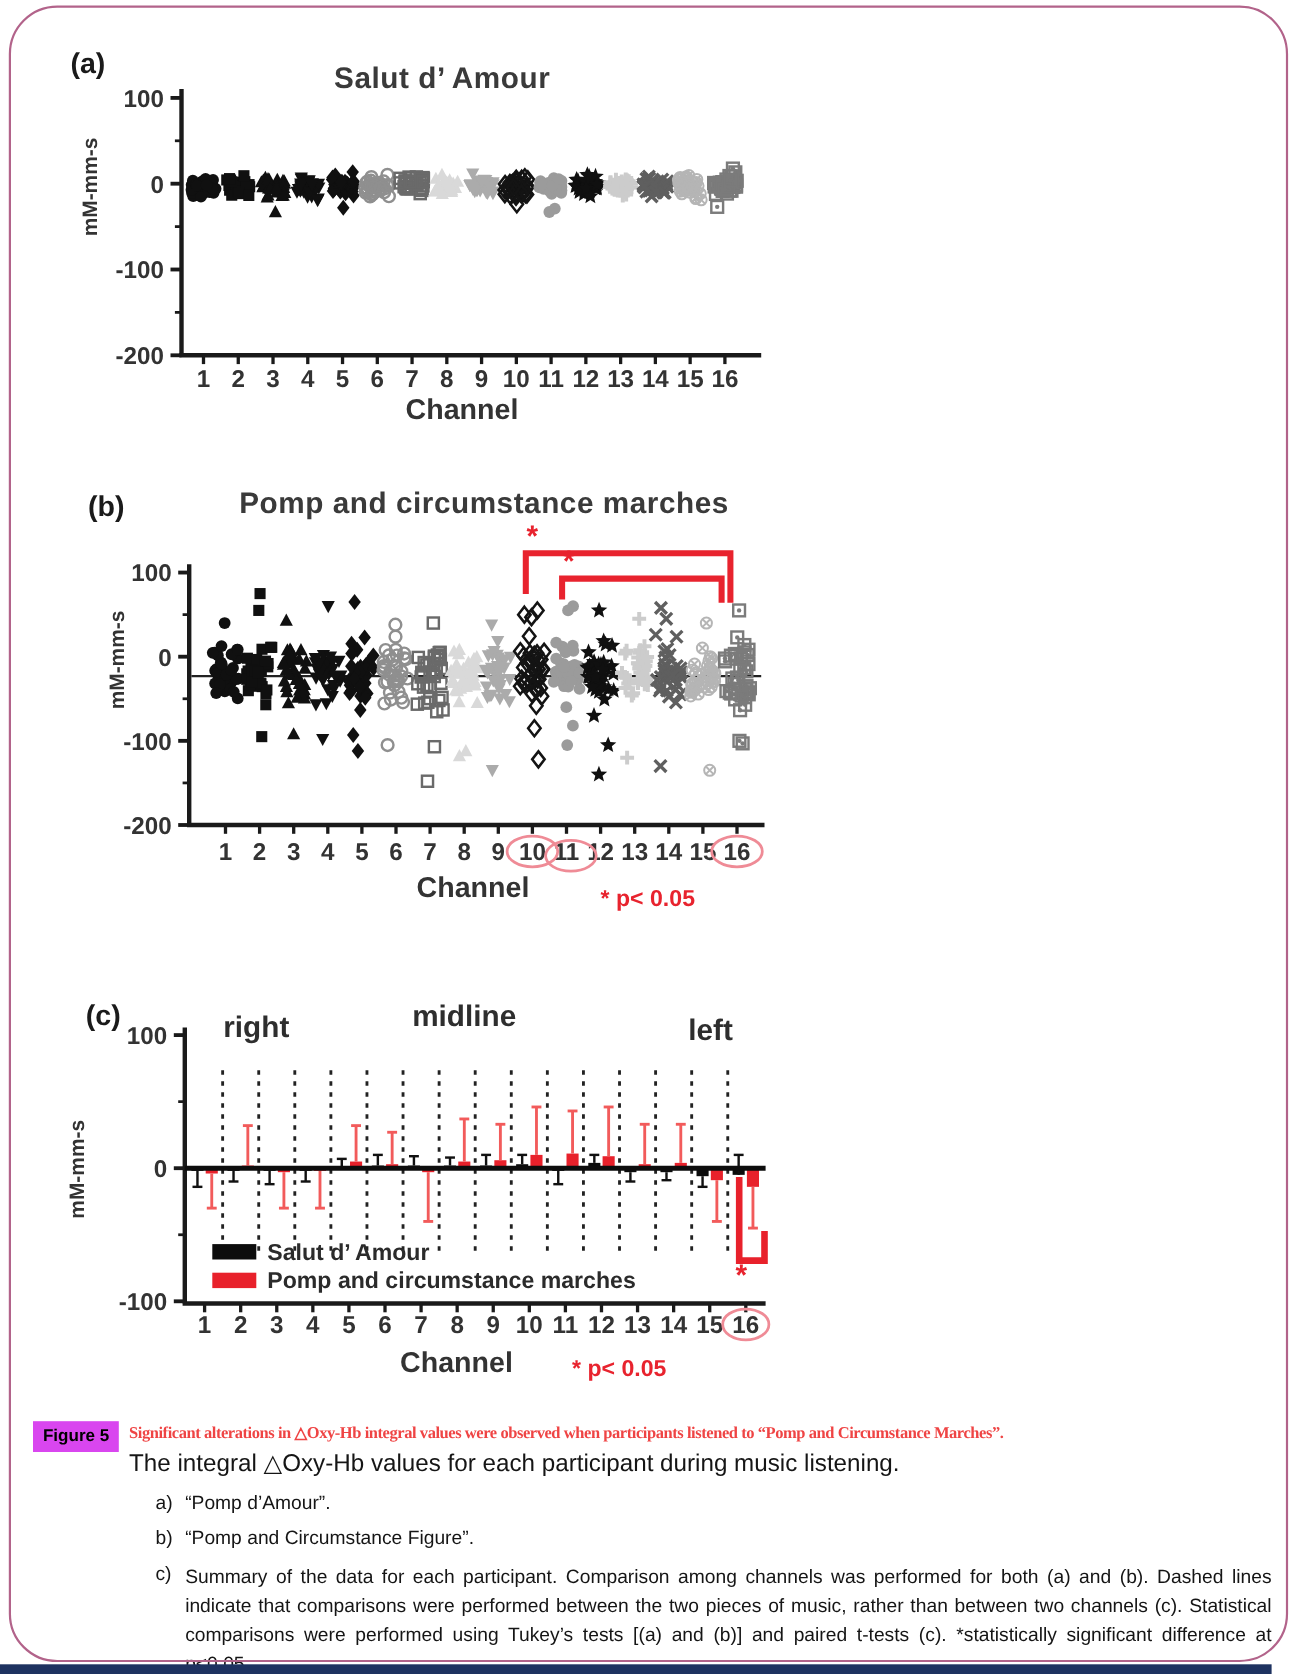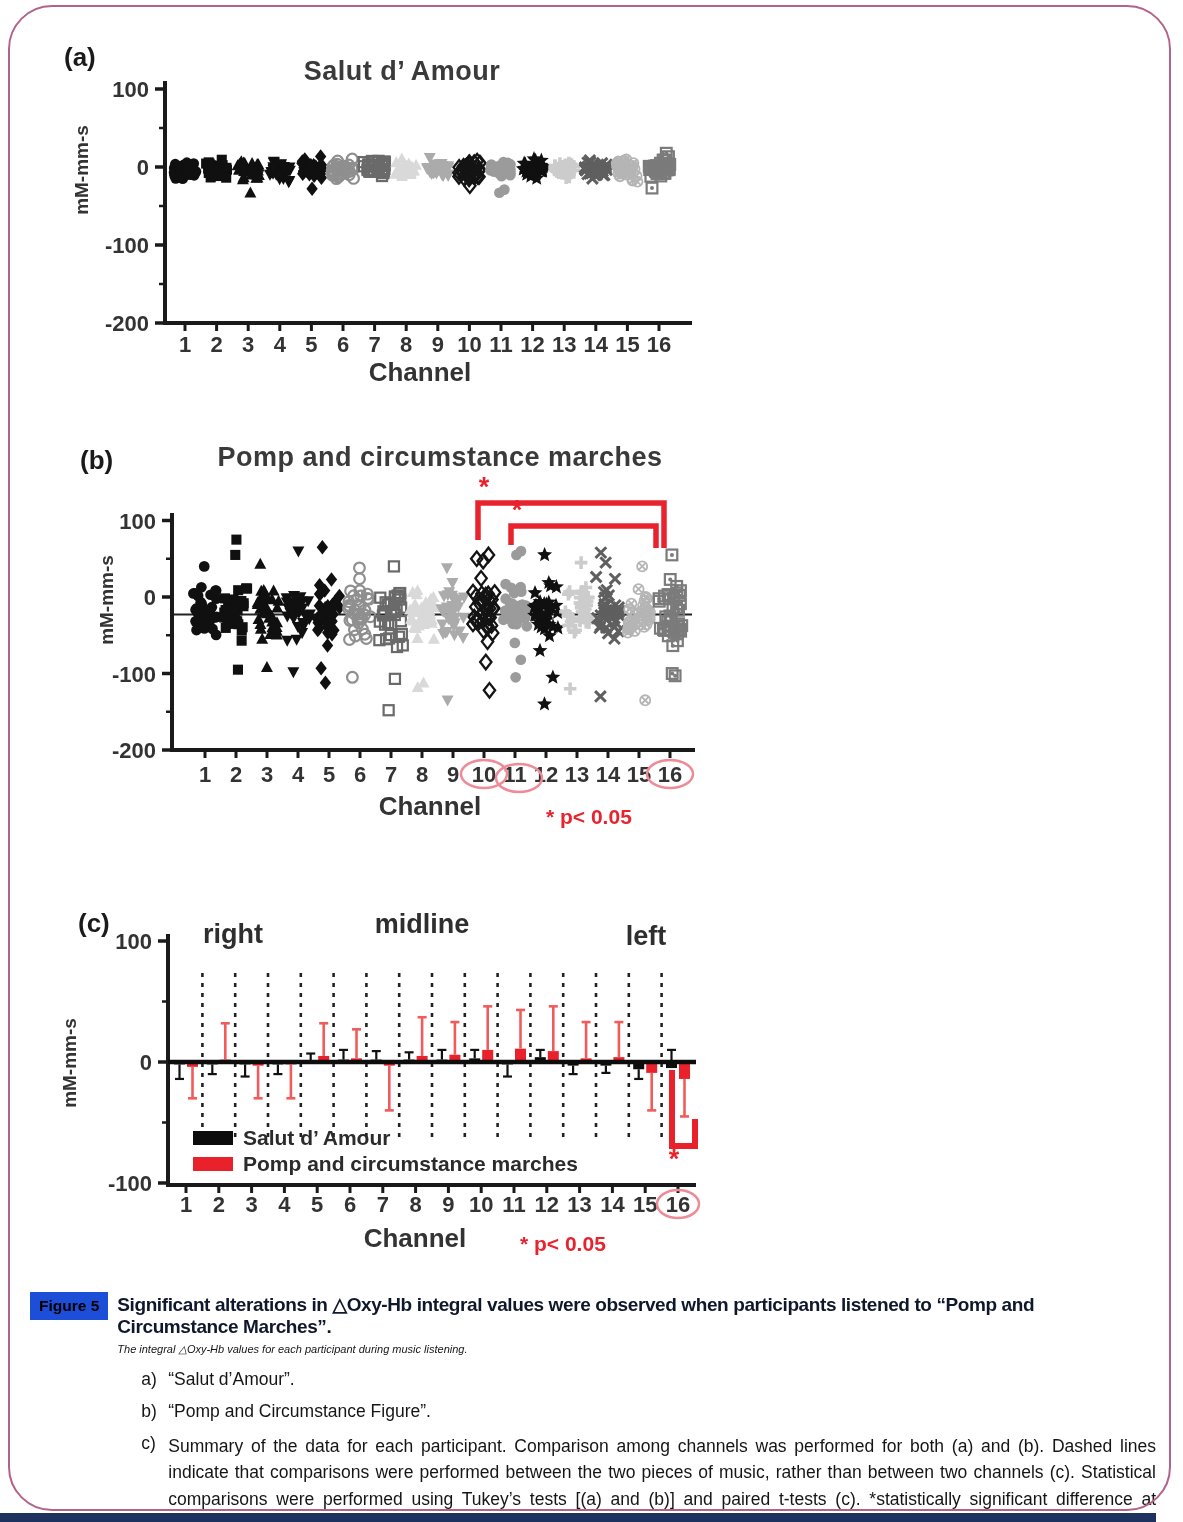--- a/index.html
+++ b/index.html
@@ -12,24 +12,24 @@
   .ct{font-family:"Liberation Sans",sans-serif;font-weight:bold;font-size:27px;fill:#3a3a3a;text-anchor:middle;letter-spacing:0.5px;}
   .yl{font-family:"Liberation Sans",sans-serif;font-weight:bold;font-size:19px;fill:#333;text-anchor:middle;}
   .xl{font-family:"Liberation Sans",sans-serif;font-weight:bold;font-size:26px;fill:#333;text-anchor:middle;}
   .tk{font-family:"Liberation Sans",sans-serif;font-weight:bold;font-size:22px;fill:#333;}
   .rg{font-family:"Liberation Sans",sans-serif;font-weight:bold;font-size:27px;fill:#2e2e2e;text-anchor:middle;}
   .lg{font-family:"Liberation Sans",sans-serif;font-weight:bold;font-size:21px;fill:#2b2b2b;}
   .sg{font-family:"Liberation Sans",sans-serif;font-weight:bold;font-size:21px;fill:#e8232e;}
   .st{font-family:"Liberation Sans",sans-serif;font-weight:bold;font-size:27px;fill:#e8232e;text-anchor:middle;}
   
   .caption{position:absolute;left:30px;top:1292px;width:1126px;display:flex;gap:9px;}
-  .badge{background:#1d4ed8;color:#000;font-weight:bold;font-size:15.5px;padding:5px 9px;flex:none;align-self:flex-start;}
+  .badge{background:#d946ef;color:#000;font-weight:bold;font-size:15.5px;padding:5px 9px;flex:none;align-self:flex-start;}
   .cap-col{flex:1;color:#151515;}
-  .cap-title{font-weight:bold;font-size:19px;letter-spacing:-0.4px;margin:1px 0 5px 0;color:#0f172a;}
-  .cap-sub{font-size:11px;margin:0 0 13px 0;font-style:italic;}
+  .cap-title{font-weight:bold;font-size:15px;letter-spacing:-0.4px;margin:1px 0 5px 0;color:#ef4444;font-family:Liberation Serif, serif;}
+  .cap-sub{font-size:22px;margin:0 0 13px 0;}
   .cap-item{display:flex;margin:0 0 11px 24px;font-size:17.5px;}
   .cap-item .m{width:27px;flex:none;}
   .cap-item .t{flex:1;}
   .cap-item.just .t{text-align:justify;line-height:1.5;}
 </style>
 </head>
 <body>
 
 <svg id="fig-svg" width="1183" height="1290" viewBox="0 0 1183 1290">
   <g id="panelA">
@@ -1667,21 +1667,21 @@
   </g>
 </svg>
 
 <div class="caption">
   <span class="badge">Figure 5</span>
   <div class="cap-col">
     <p class="cap-title">Significant alterations in △Oxy-Hb integral values were observed when participants listened to “Pomp and Circumstance Marches”.</p>
     <p class="cap-sub">The integral △Oxy-Hb values for each participant during music listening.</p>
     <div class="cap-item">
       <span class="m">a)</span>
-      <span class="t">“Salut d’Amour”.</span>
+      <span class="t">“Pomp d’Amour”.</span>
     </div>
     <div class="cap-item">
       <span class="m">b)</span>
       <span class="t">“Pomp and Circumstance Figure”.</span>
     </div>
     <div class="cap-item just">
       <span class="m">c)</span>
       <span class="t">Summary of the data for each participant. Comparison among channels was performed for both (a) and (b). Dashed lines indicate that comparisons were performed between the two pieces of music, rather than between two channels (c). Statistical comparisons were performed using Tukey’s tests [(a) and (b)] and paired t-tests (c). *statistically significant difference at p&lt;0.05.</span>
     </div>
   </div>

